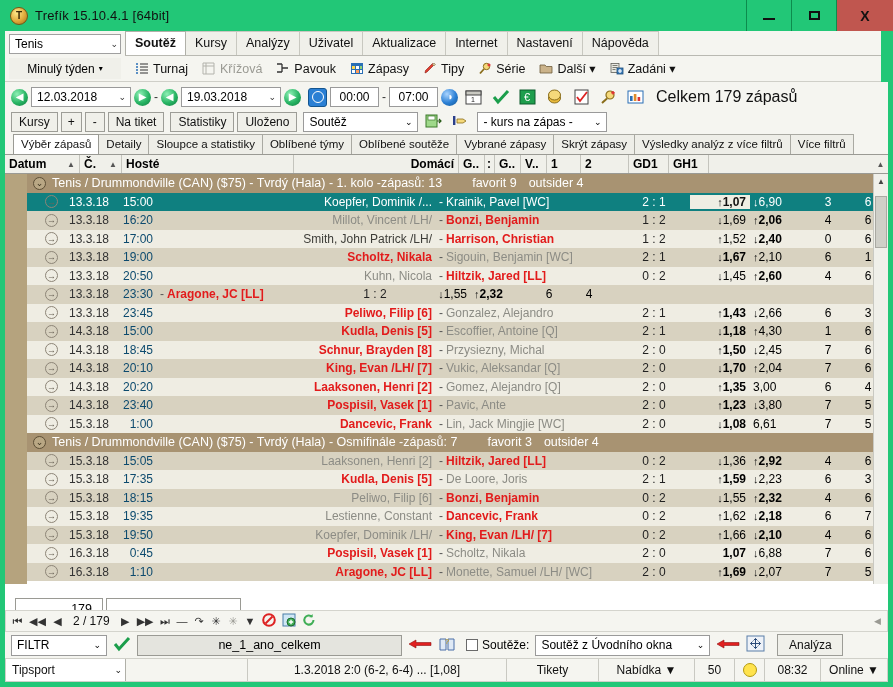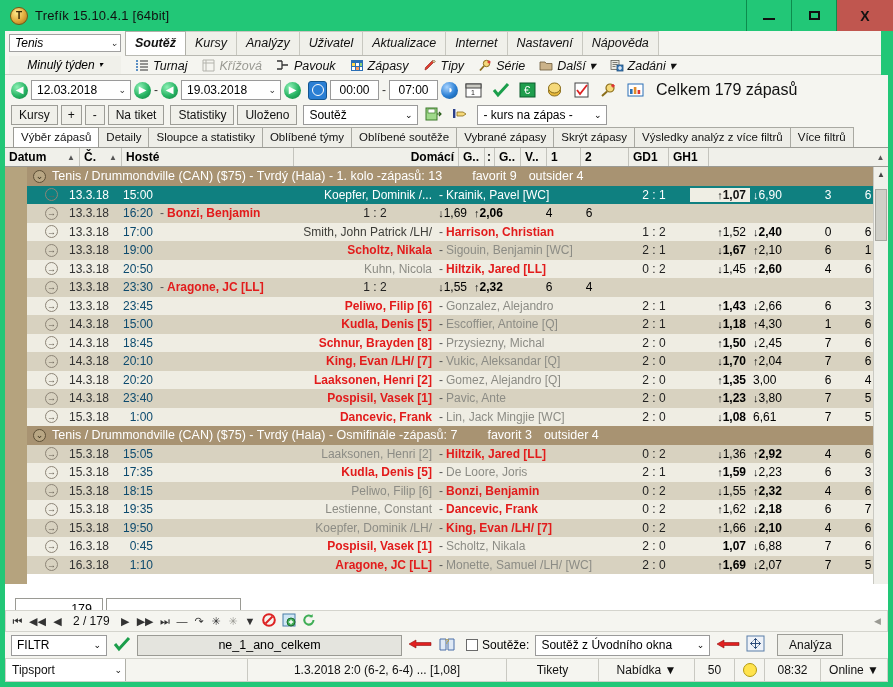--- a/index.html
+++ b/index.html
@@ -36,23 +36,22 @@
     width: 45px; height: 31px; display: flex; align-items: center; justify-content: center;
     border-left: 1px solid #0d8b4d; color: #111; font-size: 13px;
   }
   .tbtn.close { background: #c0564f; width: 57px; border-left: 1px solid #0d8b4d;}
   .tbtn.min span { display:block; width:12px; height:2px; background:#111; margin-top:6px;}
   .tbtn.max span { display:block; width:11px; height:9px; border:2px solid #111;}
 
   
   .menustrip {
     display: flex; align-items: stretch; background: #f5f5f0;
-    border-bottom: 1px solid #cfcfc8; height: 44px; flex: 0 0 auto;
+    border-bottom: 1px solid #cfcfc8; height: 51px; flex: 0 0 auto;
     margin: 0 12px 0 5px;
-    font-style: italic;
   }
   .left-selects { width: 120px; padding: 3px 4px 0 4px; display:flex; flex-direction:column; gap:4px;}
   .sel {
     height: 20px; background: #fff; border: 1px solid #a0a0a0;
     display: flex; align-items: center; padding: 0 2px 0 5px; font-size: 12px;
     position: relative;
   }
   .sel .arrow { margin-left: auto; font-size: 9px; color: #333; }
   .flatbtn {
     height: 21px; background: #f0f0ea; border: 1px solid transparent;
@@ -490,20 +489,21 @@
             <span class="c-score">2 : 1</span>
             <span class="c-o1"><span class="up">↑</span><span class="bold">1,07</span></span>
             <span class="c-o2"><span class="dn">↓</span><span class="">6,90</span></span>
             <span class="c-gd">3</span>
             <span class="c-gh">6</span>
           </div>
           <div class="grow alt1">
             <span class="rowarrow">→</span>
             <span class="c-date">13.3.18</span>
             <span class="c-time">16:20</span>
+            <span class="c-home nm-gray">Millot, Vincent /LH/</span>
             <span class="c-sep">-</span>
             <span class="c-away nm-red">Bonzi, Benjamin</span>
             <span class="c-score">1 : 2</span>
             <span class="c-o1"><span class="dn">↓</span><span class="">1,69</span></span>
             <span class="c-o2"><span class="up">↑</span><span class="bold">2,06</span></span>
             <span class="c-gd">4</span>
             <span class="c-gh">6</span>
           </div>
           <div class="grow alt0">
             <span class="rowarrow">→</span>

